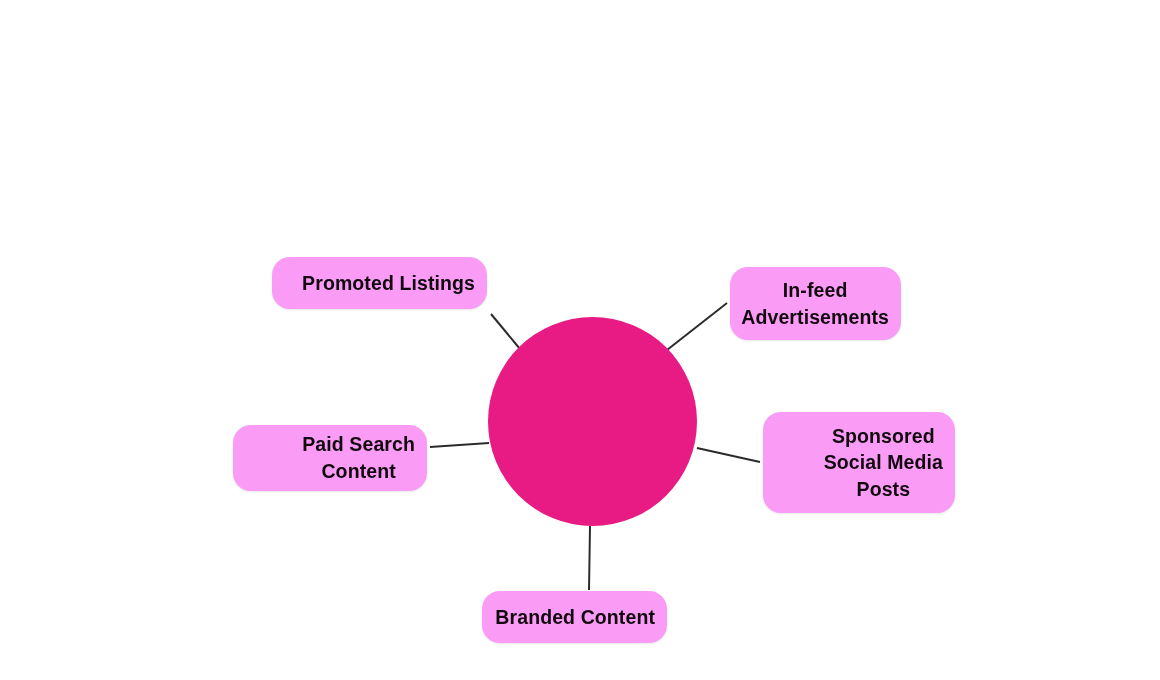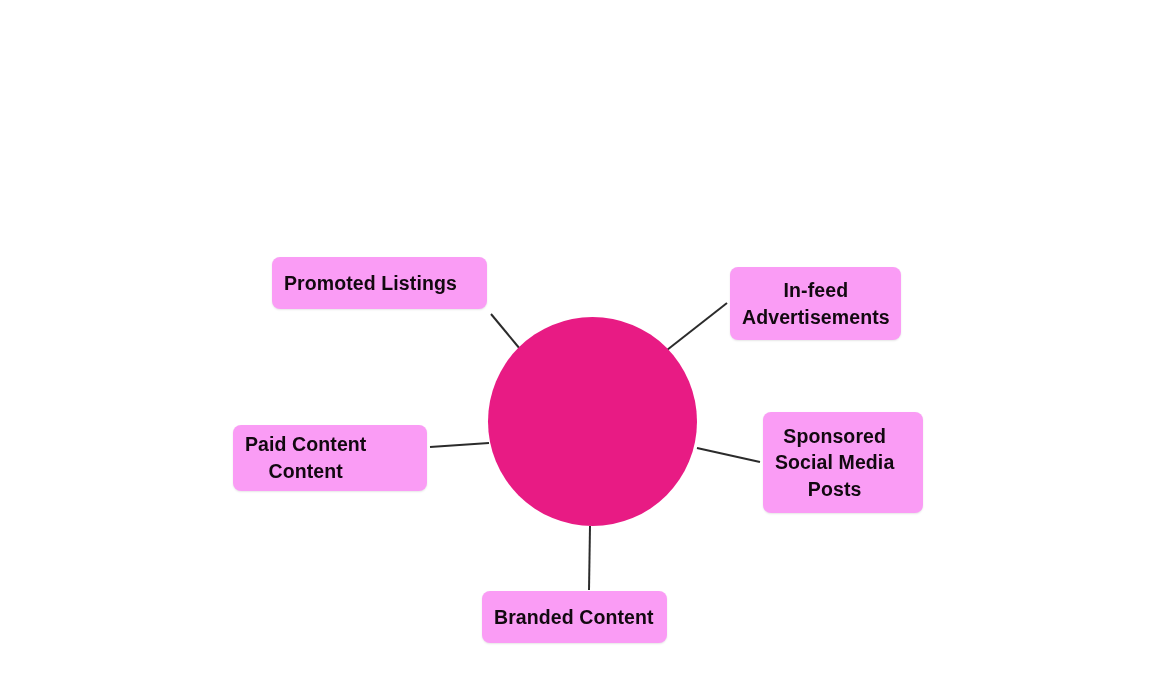--- a/index.html
+++ b/index.html
@@ -68,45 +68,45 @@
     width: 209px;
     height: 209px;
     border-radius: 50%;
     background: #E81B84;
   }
 
   
   .node {
     position: absolute;
     background: #FA9CF5;
-    border-radius: 8px;
+    border-radius: 18px;
     display: flex;
     align-items: center;
-    justify-content: flex-start;
+    justify-content: flex-end;
     box-sizing: border-box;
     padding: 0 12px;
     box-shadow: 0 1px 2px rgba(0,0,0,0.10);
   }
   .node-label {
     color: #120910;
     font-size: 19.5px;
     font-weight: bold;
     line-height: 1.36;
     text-align: center;
     letter-spacing: 0.1px;
   }
 
   .node-promoted-listings {
     left: 272px; top: 257px; width: 215px; height: 52px;
   }
   .node-in-feed {
     left: 730px; top: 267px; width: 171px; height: 73px;
   }
   .node-sponsored-social {
-    left: 763px; top: 412px; width: 160px; height: 101px;
+    left: 763px; top: 412px; width: 192px; height: 101px;
   }
   .node-branded-content {
     left: 482px; top: 591px; width: 185px; height: 52px;
   }
   .node-paid-search {
     left: 233px; top: 425px; width: 194px; height: 66px;
   }
 </style>
 </head>
 <body>
@@ -145,19 +145,19 @@
         <span>Posts</span>
       </div>
     </div>
 
     <div class="node node-branded-content">
       <div class="node-label">Branded Content</div>
     </div>
 
     <div class="node node-paid-search">
       <div class="node-label">
-        <span>Paid Content</span><br>
+        <span>Paid Search</span><br>
         <span>Content</span>
       </div>
     </div>
 
   </div>
 </div>
 
 </body></html>

